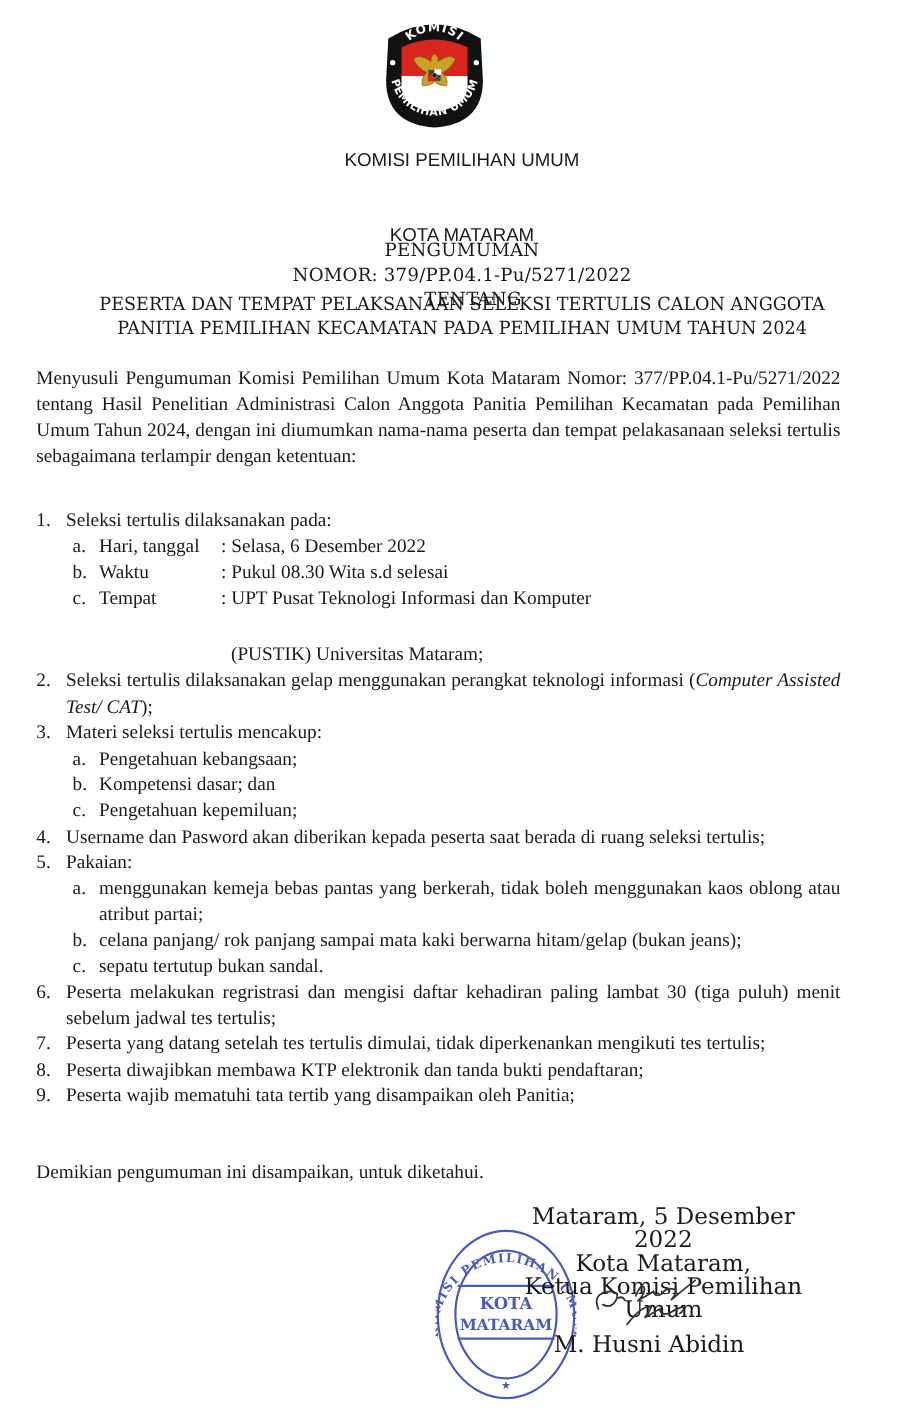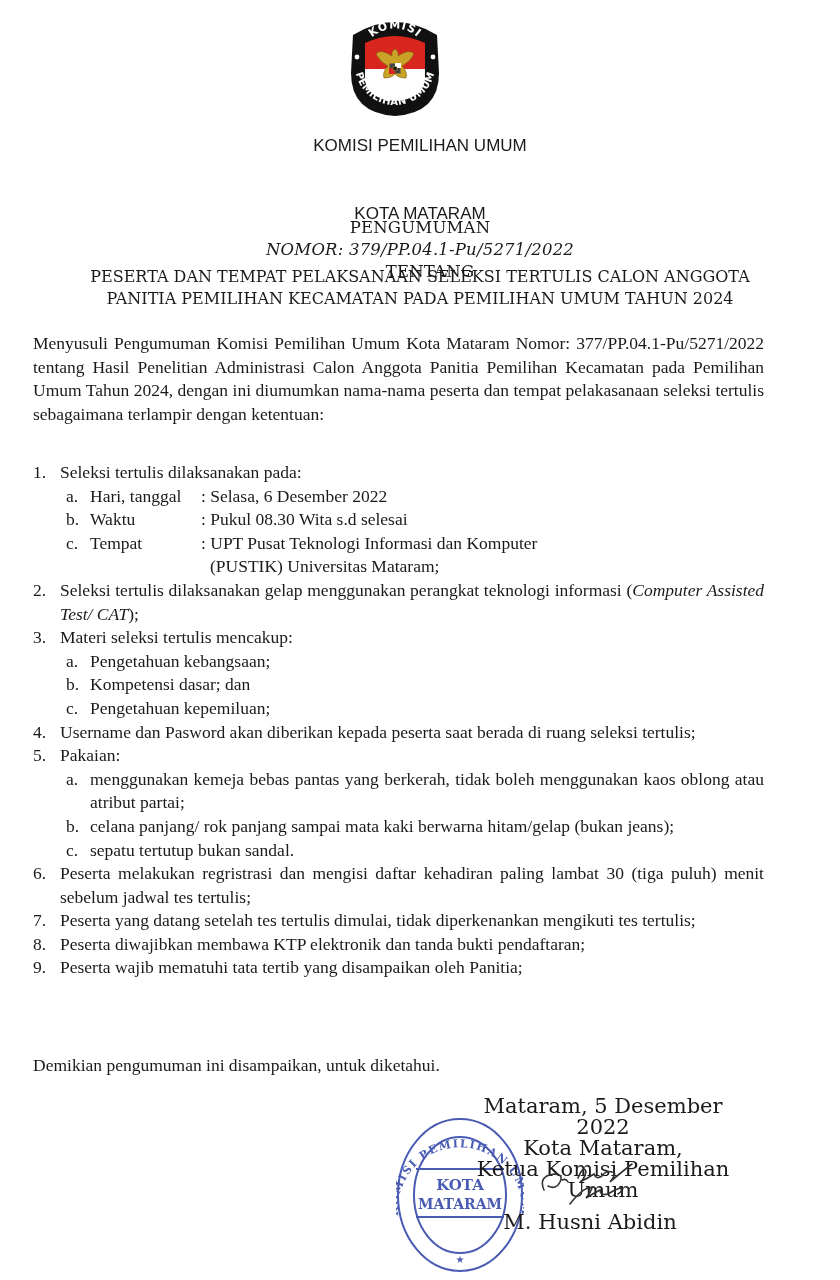--- a/index.html
+++ b/index.html
@@ -9,42 +9,42 @@
   .logo { position: absolute; left: 343px; top: 13px; width: 104px; height: 104px; }
 
   .inst { position: absolute; left: 0; width: 840px; text-align: center;
           font-family: "Liberation Sans", "DejaVu Sans", sans-serif; font-size: 17px; color: #1a1a1a; }
   .inst1 { top: 136px; }
   .inst2 { top: 160px; margin-top: 44px; }
 
   .hdr { position: absolute; left: 0; width: 840px; text-align: center;
          font-family: "DejaVu Serif", serif; font-size: 16.5px; letter-spacing: 0.2px; margin-top: 16px; }
   .h-peng { top: 202px; }
-  .h-nomor { top: 224px; font-style: italic; }
+  .h-nomor { top: 224px; }
   .h-tentang { top: 246px; padding-left: 20px; }
 
   .title { position: absolute; left: 0; width: 840px; text-align: center;
            font-family: "DejaVu Serif", serif; font-size: 16.5px; line-height: 22px; top: 266px; transform: scaleX(0.97); }
 
   .para { position: absolute; left: 33px; width: 731px; top: 332px;
           font-family: "Liberation Serif", serif; font-size: 17.5px; line-height: 23.6px; text-align: justify; text-align-last: left; }
 
   .list { position: absolute; left: 33px; width: 731px; top: 461px;
           font-family: "Liberation Serif", serif; font-size: 17.5px; line-height: 23.6px; }
   .item { display: flex; text-align: justify; }
   .item .num { width: 27px; flex: 0 0 27px; }
   .item .txt { flex: 1; }
   .sub { display: flex; padding-left: 33px; }
   .sub .let { width: 24px; flex: 0 0 24px; }
   .sub .txt { flex: 1; text-align: justify; }
   .kv { display: flex; padding-left: 33px; }
   .kv .let { width: 24px; flex: 0 0 24px; }
   .kv .key { width: 111px; flex: 0 0 111px; }
   .kv .val { flex: 1; }
-  .kv .val .cont { padding-left: 9px; display: block; }
+  .kv .val .cont { padding-left: 9px; display: block; margin-top: 28px; }
 
   .closing { position: absolute; left: 33px; top: 1055px; font-family: "Liberation Serif", serif; font-size: 17.5px; }
 
   .sign { position: absolute; left: 440px; width: 300px; top: 1096px; text-align: center;
           font-family: "DejaVu Serif", serif; font-size: 21px; line-height: 21px; }
   .sign .place { padding-left: 26px; }
   .sign .name { position: absolute; top: 116px; left: 0; width: 300px; padding-left: 0; }
 
   .stamp { position: absolute; left: 396px; top: 1103px; width: 128px; height: 172px; opacity: 0.85; }
   .signature { position: absolute; left: 536px; top: 1150px; width: 110px; height: 60px; }

